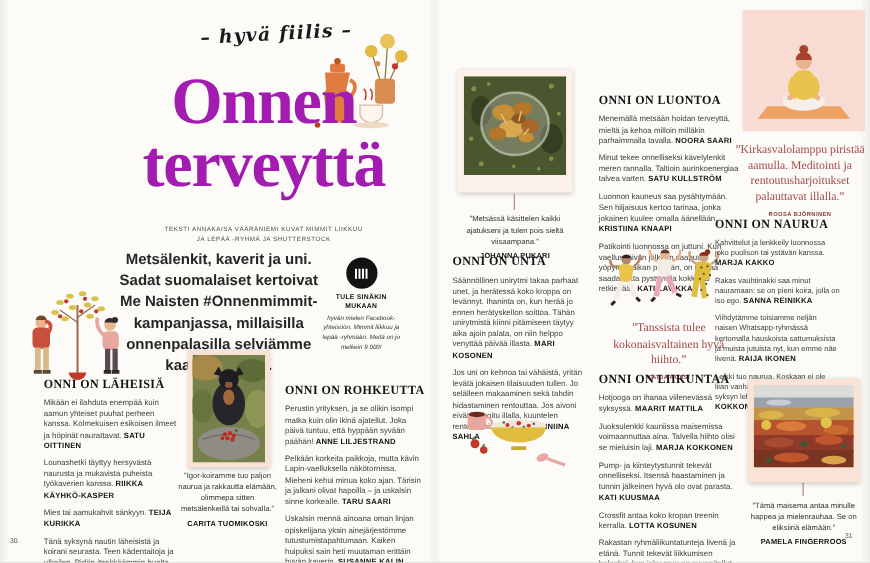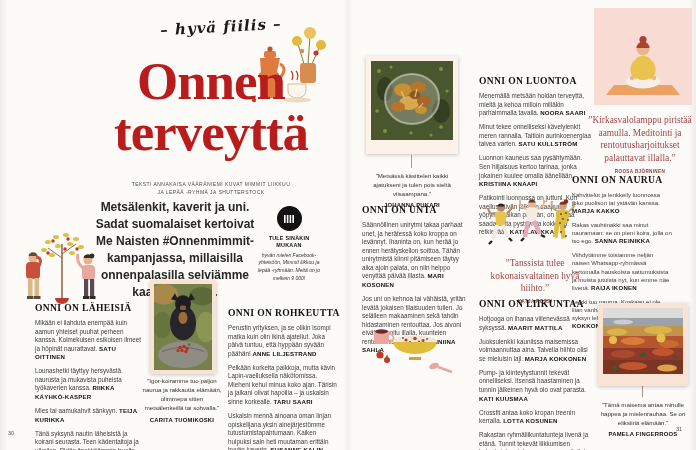--- a/index.html
+++ b/index.html
@@ -9,21 +9,21 @@
           background:linear-gradient(90deg,rgba(0,0,0,0),rgba(0,0,0,.045),rgba(0,0,0,0));}
   .edge-l{position:absolute;left:0;top:0;width:8px;height:450px;
           background:linear-gradient(90deg,rgba(0,0,0,.06),rgba(0,0,0,0));}
   .edge-r{position:absolute;right:0;top:0;width:8px;height:450px;
           background:linear-gradient(270deg,rgba(0,0,0,.06),rgba(0,0,0,0));}
 
   .abs{position:absolute;}
   
   #tagline{left:146px;top:20px;width:150px;text-align:center;
            font:italic 700 15px/1 "DejaVu Serif",serif;color:#191919;transform:rotate(-3deg);letter-spacing:1px;}
-  #title{left:52px;top:56px;width:318px;text-align:center;color:#b91c1c;
+  #title{left:52px;top:56px;width:318px;text-align:center;color:#a21caf;
          font-family:"Liberation Serif",serif;font-weight:700;}
   #title .t{font-size:53px;line-height:.96;letter-spacing:-1px;}
   #credits{left:52px;top:181px;width:318px;text-align:center;font-size:5px;letter-spacing:.45px;
            color:#4c4c4c;line-height:1.55;text-transform:uppercase;}
   #intro{left:94px;top:199px;width:162px;text-align:center;font-size:12px;font-weight:700;
          color:#262626;line-height:1.42;}
 
   
   #badge{left:258px;top:206px;width:62px;text-align:center;}
   .badge-circle{width:25px;height:25px;border-radius:50%;background:#121212;margin:0 auto 4px;

